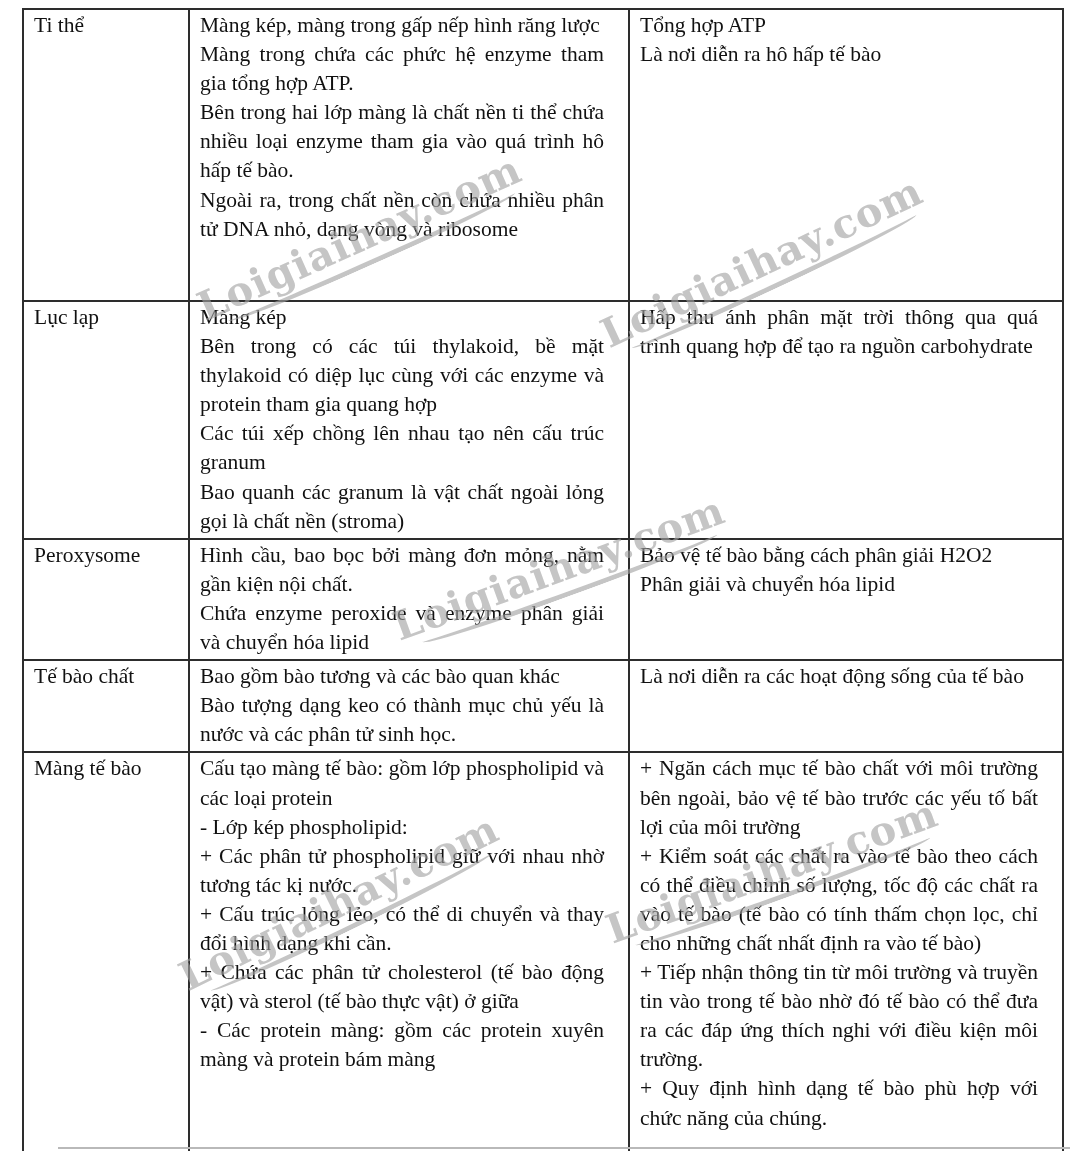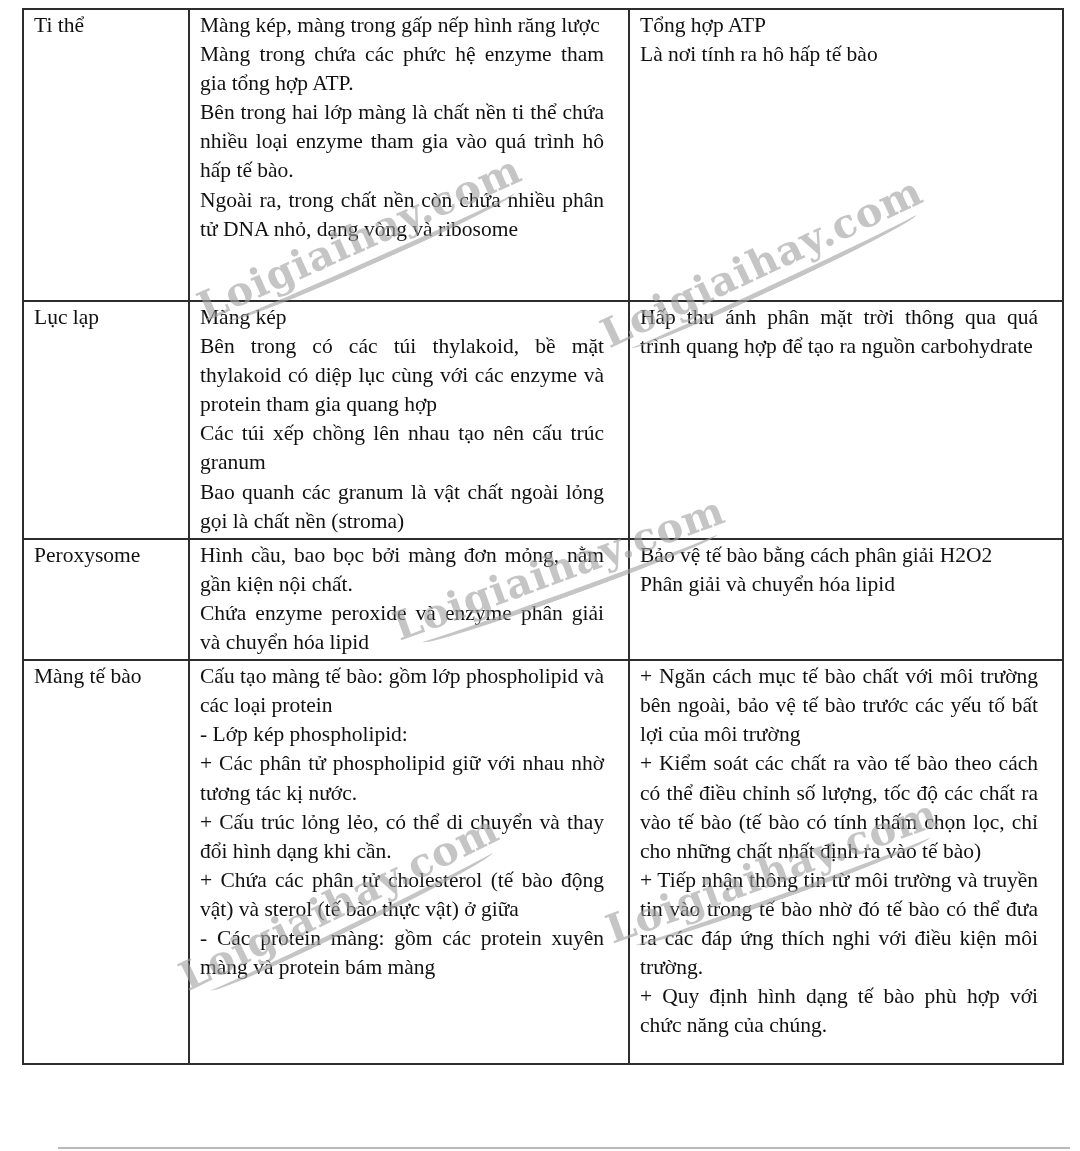--- a/index.html
+++ b/index.html
@@ -76,21 +76,21 @@
     <tr style="height:292px">
       <td class="name-cell">Ti thể</td>
       <td>
         <div class="cell-text">Màng kép, màng trong gấp nếp hình răng lược
 Màng trong chứa các phức hệ enzyme tham gia tổng hợp ATP.
 Bên trong hai lớp màng là chất nền ti thể chứa nhiều loại enzyme tham gia vào quá trình hô hấp tế bào.
 Ngoài ra, trong chất nền còn chứa nhiều phân tử DNA nhỏ, dạng vòng và ribosome</div>
       </td>
       <td>
         <div class="cell-text">Tổng hợp ATP
-Là nơi tính ra hô hấp tế bào</div>
+Là nơi diễn ra hô hấp tế bào</div>
       </td>
     </tr>
     <tr style="height:232px">
       <td class="name-cell">Lục lạp</td>
       <td>
         <div class="cell-text">Màng kép
 Bên trong có các túi thylakoid, bề mặt thylakoid có diệp lục cùng với các enzyme và protein tham gia quang hợp
 Các túi xếp chồng lên nhau tạo nên cấu trúc granum
 Bao quanh các granum là vật chất ngoài lỏng gọi là chất nền (stroma)</div>
       </td>
@@ -100,20 +100,30 @@
     </tr>
     <tr style="height:118px">
       <td class="name-cell">Peroxysome</td>
       <td>
         <div class="cell-text">Hình cầu, bao bọc bởi màng đơn mỏng, nằm gần kiện nội chất.
 Chứa enzyme peroxide và enzyme phân giải và chuyển hóa lipid</div>
       </td>
       <td>
         <div class="cell-text">Bảo vệ tế bào bằng cách phân giải H2O2
 Phân giải và chuyển hóa lipid</div>
+      </td>
+    </tr>
+    <tr style="height:90px">
+      <td class="name-cell">Tế bào chất</td>
+      <td>
+        <div class="cell-text">Bao gồm bào tương và các bào quan khác
+Bào tượng dạng keo có thành mục chủ yếu là nước và các phân tử sinh học.</div>
+      </td>
+      <td>
+        <div class="cell-text">Là nơi diễn ra các hoạt động sống của tế bào</div>
       </td>
     </tr>
     <tr style="height:404px">
       <td class="name-cell">Màng tế bào</td>
       <td>
         <div class="cell-text">Cấu tạo màng tế bào: gồm lớp phospholipid và các loại protein
 - Lớp kép phospholipid:
 + Các phân tử phospholipid giữ với nhau nhờ tương tác kị nước.
 + Cấu trúc lỏng lẻo, có thể di chuyển và thay đổi hình dạng khi cần.
 + Chứa các phân tử cholesterol (tế bào động vật) và sterol (tế bào thực vật) ở giữa

